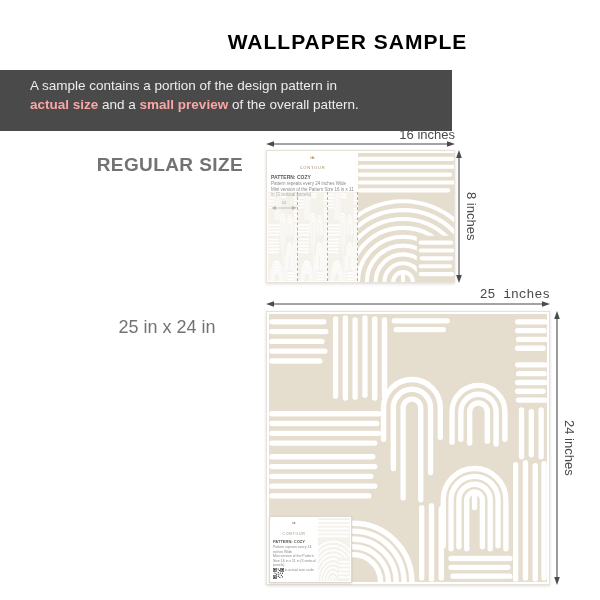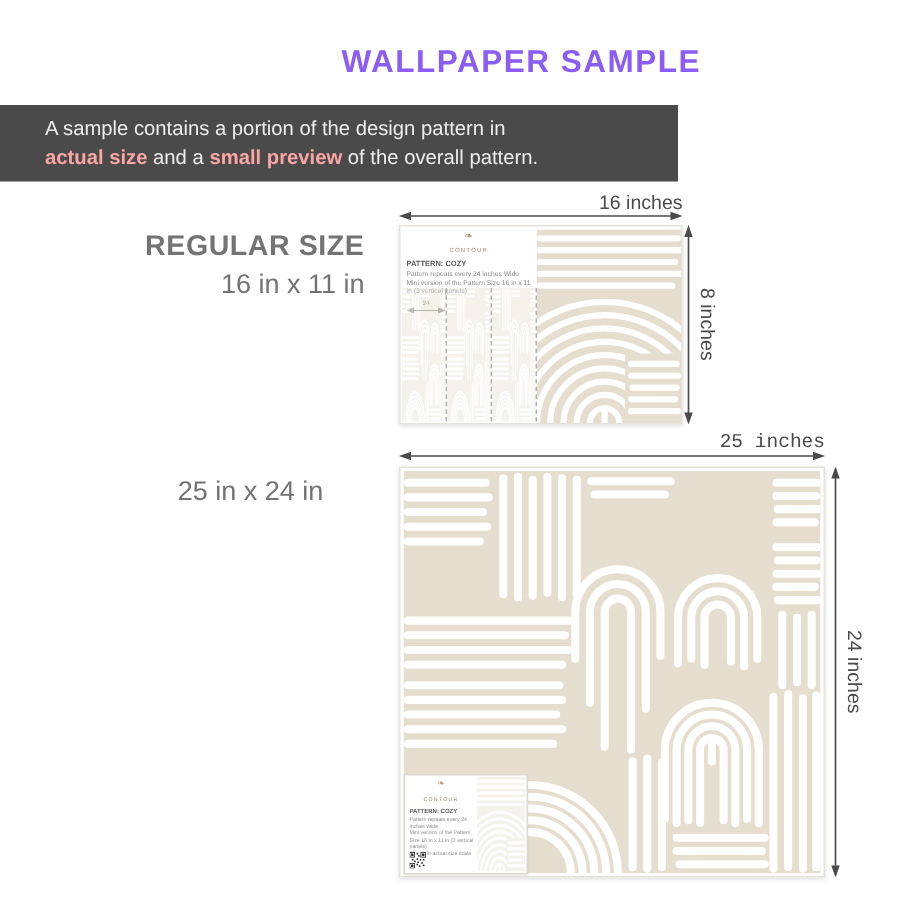--- a/index.html
+++ b/index.html
@@ -1,24 +1,24 @@
 <!DOCTYPE html>
 <html><head>
 <meta charset="utf-8">
 <style>
   html,body{margin:0;padding:0;background:#fff;}
   .canvas{position:relative;width:600px;height:600px;background:#fff;overflow:hidden;
           font-family:"Liberation Sans",sans-serif;color:#3d3d3d;}
 
   
   .title{position:absolute;top:30px;left:0;right:0;margin:0;text-align:center;padding-left:95px;
-         font-size:21px;font-weight:600;letter-spacing:1px;color:#8b5cf6;}
-
-  
-  .banner{position:absolute;top:70px;left:0;width:452px;height:51px;background:#4a4a4a;
+         font-size:21px;font-weight:600;letter-spacing:1px;color:#000000;}
+
+  
+  .banner{position:absolute;top:70px;left:0;width:452px;height:61px;background:#4a4a4a;
           color:#ededed;font-size:13.5px;line-height:18.5px;padding-top:7px;box-sizing:border-box;}
   .banner-line{padding-left:30px;white-space:nowrap;}
   .banner b{color:#fca5a5;font-weight:700;}
 
   
   .size-block{position:absolute;line-height:24px;color:#737373;}
   .size-block .l1{font-size:19px;font-weight:600;letter-spacing:.4px;}
   .size-block .l2{font-size:18px;font-weight:500;}
   .reg-labels{top:153px;left:55px;width:188px;text-align:right;}
   .lg-labels{top:315px;left:94px;width:146px;text-align:center;}
@@ -191,21 +191,20 @@
 
   <div class="banner">
     <div class="banner-line">
       <span>A sample contains a portion of the design pattern in</span>
     </div>
     <div class="banner-line"><b>actual size</b><span> and a </span><b>small preview</b><span> of the overall pattern.</span></div>
   </div>
 
   <div class="size-block reg-labels">
     <div class="l1">REGULAR SIZE</div>
-    <div class="l2">16 in x 11 in</div>
   </div>
 
   <div class="dim-label" style="left:266px;top:127px;width:189px;">16 inches</div>
   <svg class="arrow-h" style="left:266px;top:140px;" width="189" height="8">
     <line x1="7" y1="4" x2="182" y2="4"></line>
       <polygon points="0,4 8,1.2 8,6.8"></polygon>
       <polygon points="189,4 181,1.2 181,6.8"></polygon>
   </svg>
 
   <div class="card reg-card">

